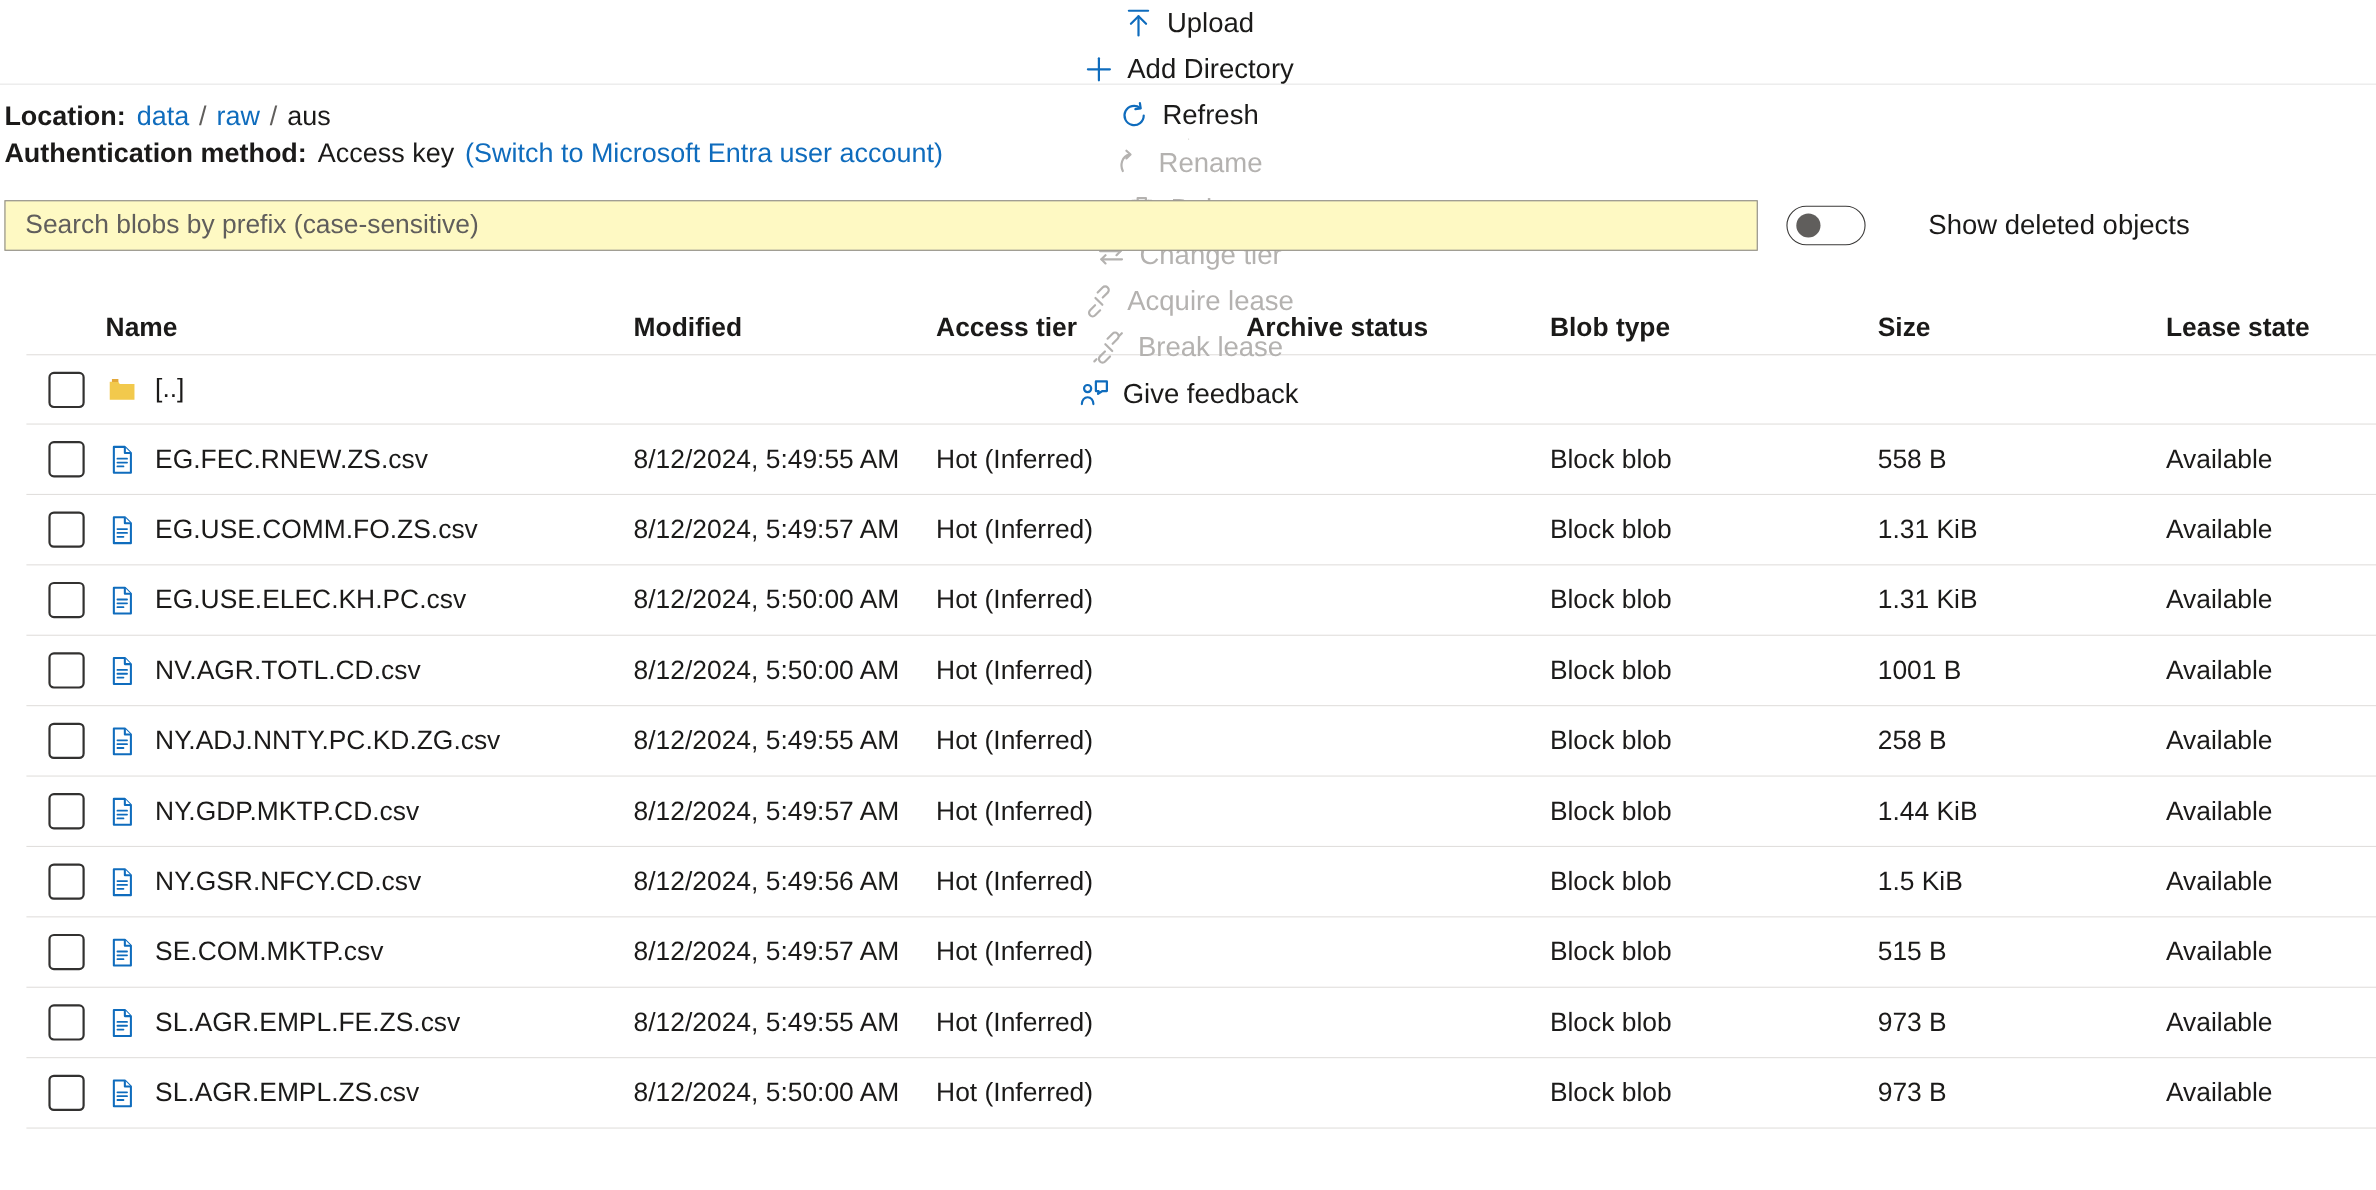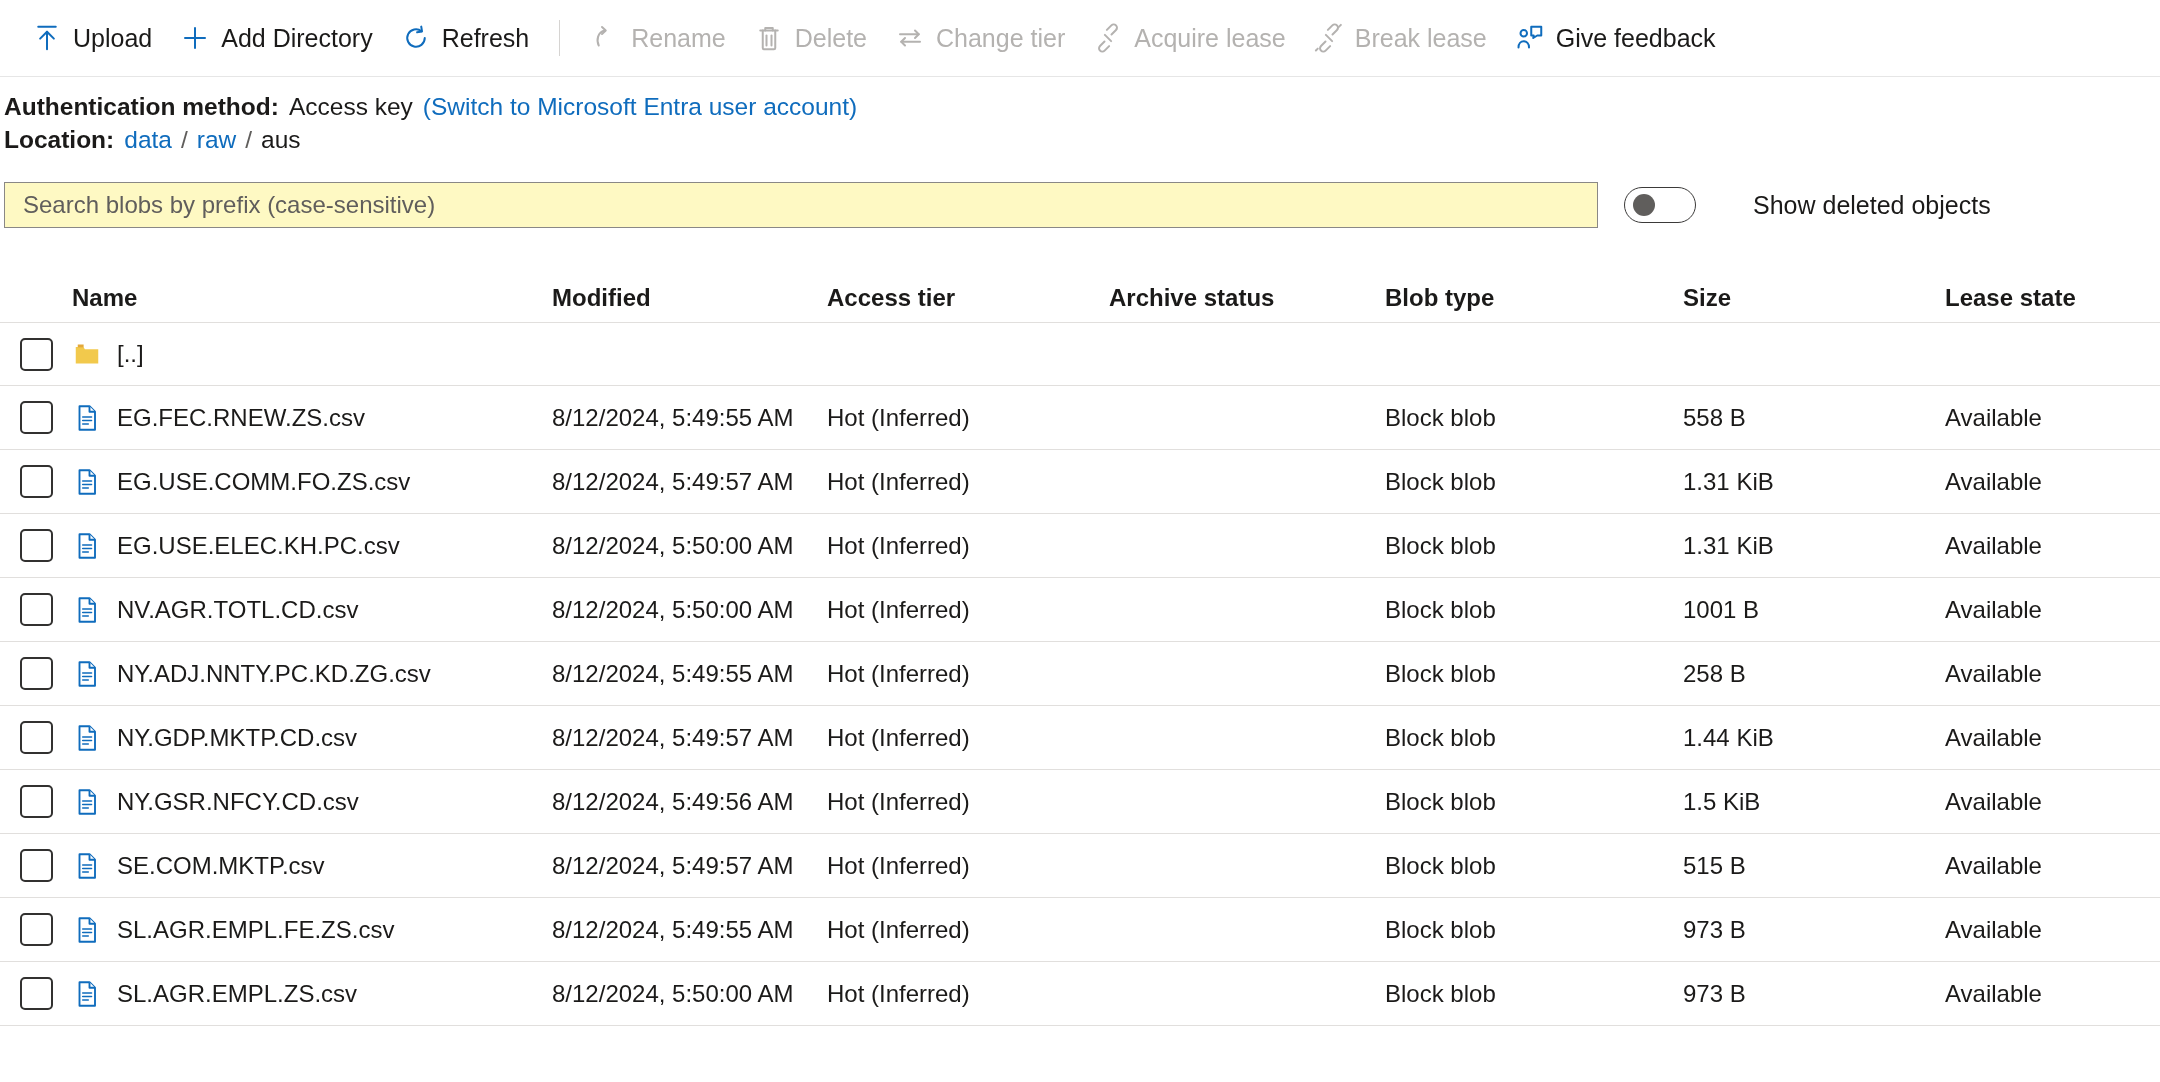--- a/index.html
+++ b/index.html
@@ -13,20 +13,21 @@
   }
 
   
   .toolbar {
     height: 77px;
     display: flex;
     align-items: center;
     padding: 0 18px;
     border-bottom: 1px solid #e6e6e6;
     gap: 0;
+    flex-direction: column;
   }
   .tb-item {
     display: flex;
     align-items: center;
     gap: 11px;
     padding: 6px 14px;
     font-size: 25px;
     color: #1b1a19;
     white-space: nowrap;
     cursor: pointer;
@@ -116,20 +117,21 @@
 
   
   .table { margin-top: 38px; width: 100%; }
   .row {
     display: flex;
     align-items: center;
     height: 64px;
     border-bottom: 1px solid #e1dfdd;
     font-size: 24px;
     color: #1b1a19;
+    margin-left: 24px;
   }
   .row.header {
     height: 56px;
     font-weight: bold;
     border-bottom: none;
     align-items: flex-end;
     padding-bottom: 10px;
   }
   .row.first-data { border-top: 1px solid #e1dfdd; }
 
@@ -252,27 +254,27 @@
           <path d="M2.8 19.5c0-3 1.9-5 4.2-5s4.2 2 4.2 5"></path>
           <path d="M13 3h8v7h-3.2L14.6 12l.4-2H13z"></path>
         </svg>
       </span>
       <span>Give feedback</span>
     </div>
   </div>
 
 <div class="info">
   <div class="info-row">
+    <span class="info-label">Location:</span>
+    <span class="info-value" id="breadcrumb"><span class="link">data</span><span class="crumb-sep">/</span><span class="link">raw</span><span class="crumb-sep">/</span><span>aus</span></span>
+  </div>
+  <div class="info-row">
     <span class="info-label">Authentication method:</span>
     <span class="info-value">Access key</span>
     <span class="info-value link">(Switch to Microsoft Entra user account)</span>
-  </div>
-  <div class="info-row">
-    <span class="info-label">Location:</span>
-    <span class="info-value" id="breadcrumb"><span class="link">data</span><span class="crumb-sep">/</span><span class="link">raw</span><span class="crumb-sep">/</span><span>aus</span></span>
   </div>
 </div>
 
 <div class="search-row">
   <div class="search-box">
     <input type="text" placeholder="Search blobs by prefix (case-sensitive)" style="">
   </div>
   <div class="toggle-wrap">
     <div class="toggle">
       <div class="knob"></div>

